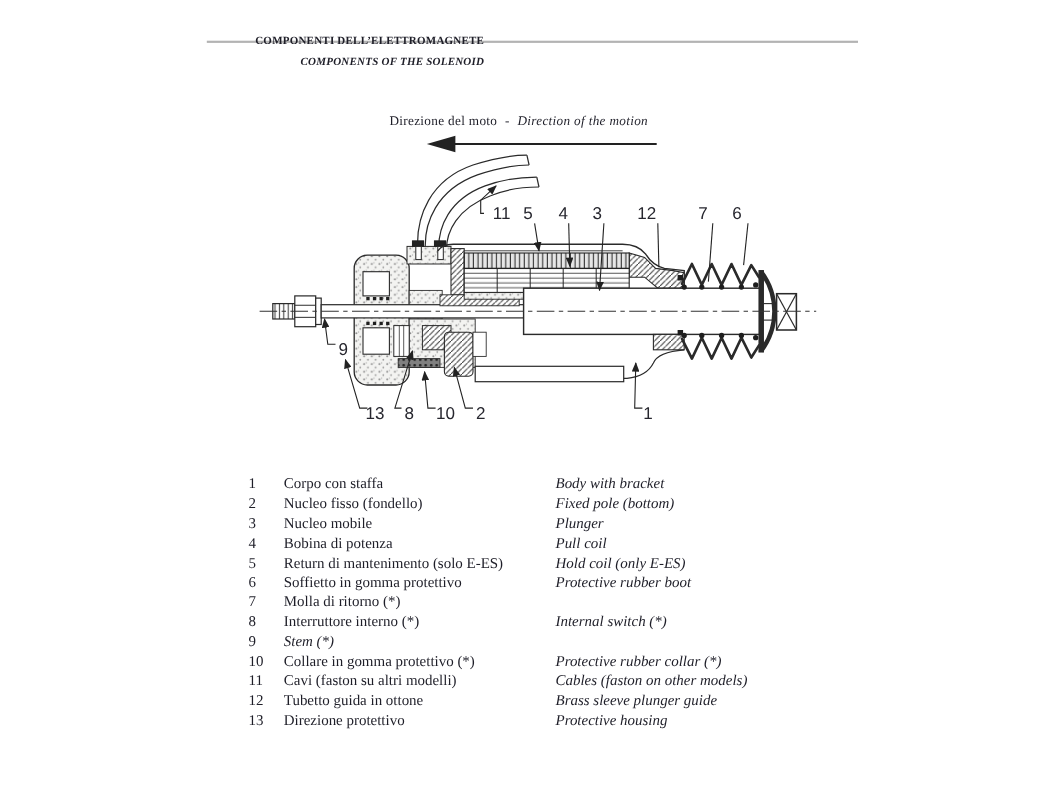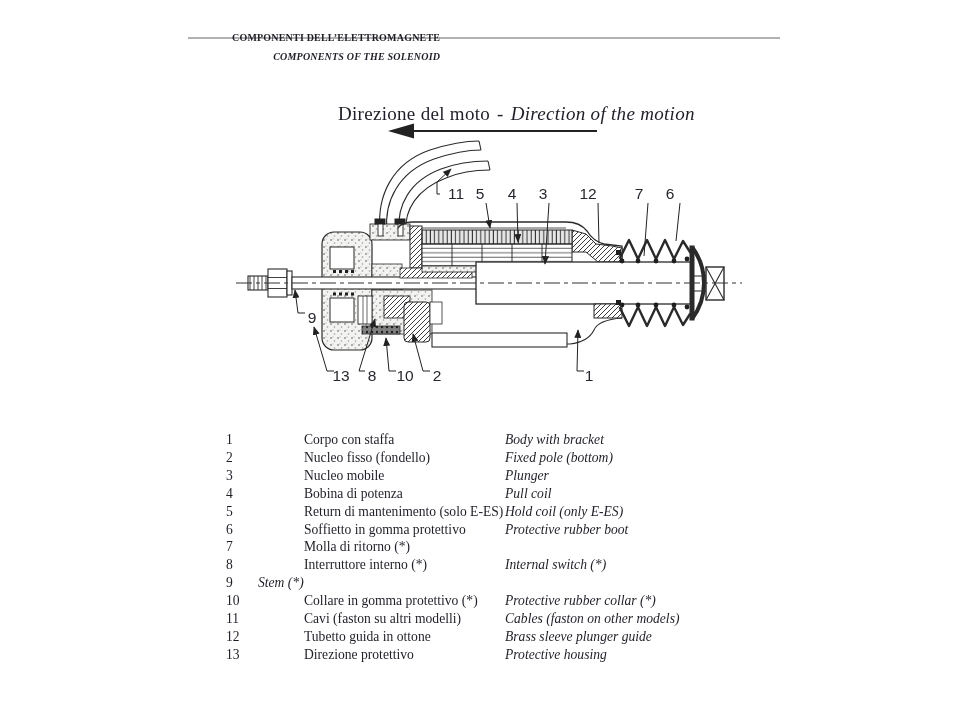--- a/index.html
+++ b/index.html
@@ -4,27 +4,27 @@
 <style>
   html,body{margin:0;padding:0;}
   body{
     width:960px;height:720px;position:relative;background:#ffffff;overflow:hidden;
     font-family:"Liberation Serif", serif;color:#1e1e28;
   }
   .abs{position:absolute;}
   #top-rule{left:188px;top:37px;width:592px;height:2px;background:#b3b3b3;}
   #title-block{left:232px;top:28px;line-height:19px;font-size:10px;font-weight:bold;letter-spacing:0.2px;}
   #title-en{font-style:italic;text-align:right;}
-  #direction-line{left:338px;top:103px;font-size:19px;letter-spacing:0.3px;white-space:nowrap;}
+  #direction-line{left:354px;top:103px;font-size:12px;letter-spacing:0.3px;white-space:nowrap;}
   #direction-line .sep{margin:0 7px;}
   #direction-line .en{font-style:italic;}
   #legend{left:226px;top:431px;width:530px;}
   .legrow{display:grid;grid-template-columns:32px 247px auto;font-size:13.6px;line-height:17.9px;}
   .leg-en{font-style:italic;white-space:nowrap;}
-  .leg-it{white-space:nowrap;margin-left:46px;}
+  .leg-it{white-space:nowrap;}
   svg{position:absolute;left:0;top:0;}
   svg text{font-family:"Liberation Sans", sans-serif;font-size:15.5px;fill:#26262e;}
 </style>
 </head>
 <body>
 
 <div id="top-rule" class="abs"></div>
 
 <div id="title-block" class="abs">
   <div id="title-it">COMPONENTI DELL’ELETTROMAGNETE</div>

